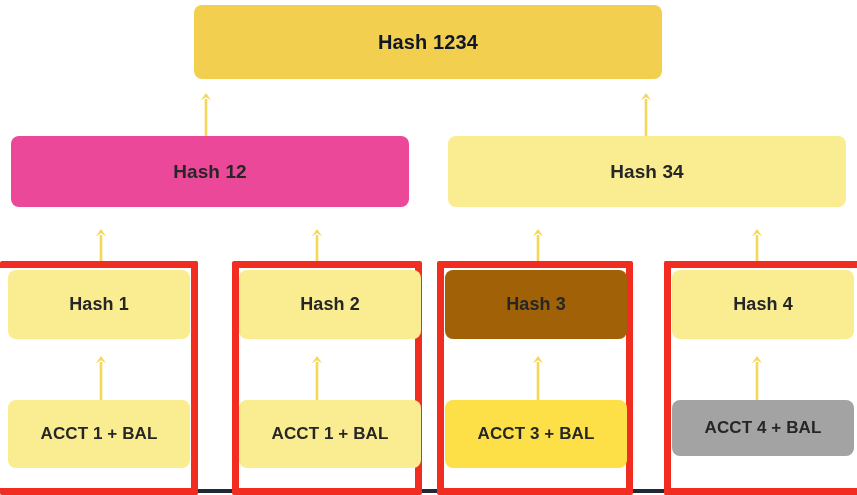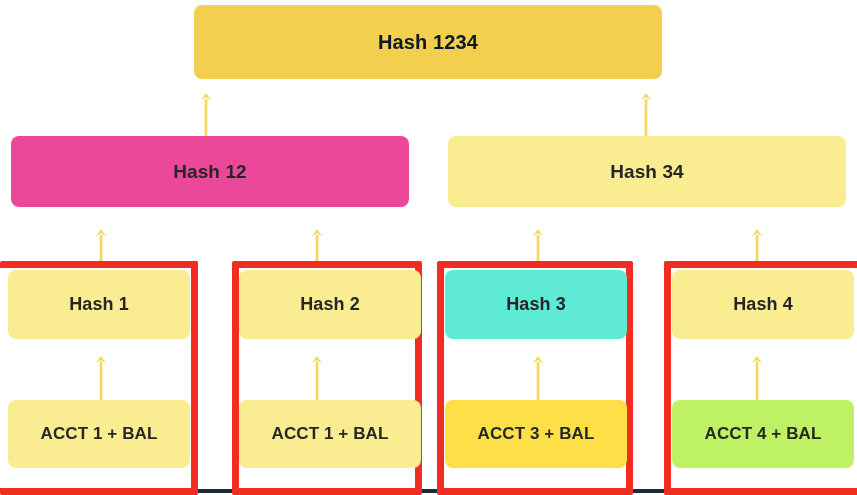--- a/index.html
+++ b/index.html
@@ -158,27 +158,27 @@
 
   <div class="layer-nodes" id="node-layer">
 
     <div class="node node-root" style="left: 194px; top: 5px; width: 468px; height: 74px; background: rgb(242, 207, 78); color: #0f172a;">Hash 1234</div>
 
     <div class="node node-branch" style="left: 11px; top: 136px; width: 398px; height: 71px; background: #ec4899; color: rgb(38, 38, 38);">Hash 12</div>
     <div class="node node-branch" style="left: 448px; top: 136px; width: 398px; height: 71px; background: rgb(250, 236, 145); color: rgb(38, 38, 38);">Hash 34</div>
 
     <div class="node node-hash" style="left: 8px; top: 270px; width: 182px; height: 69px; background: rgb(250, 236, 145); color: rgb(38, 38, 38);">Hash 1</div>
     <div class="node node-hash" style="left: 239px; top: 270px; width: 182px; height: 69px; background: rgb(250, 236, 145); color: rgb(38, 38, 38);">Hash 2</div>
-    <div class="node node-hash" style="left: 445px; top: 270px; width: 182px; height: 69px; background: #5eead4; color: rgb(38, 38, 38);">Hash 3</div>
+    <div class="node node-hash" style="left: 445px; top: 270px; width: 182px; height: 69px; background: #a16207; color: rgb(38, 38, 38);">Hash 3</div>
     <div class="node node-hash" style="left: 672px; top: 270px; width: 182px; height: 69px; background: rgb(250, 236, 145); color: rgb(38, 38, 38);">Hash 4</div>
 
     <div class="node node-acct" style="left: 8px; top: 400px; width: 182px; height: 68px; background: rgb(250, 236, 145); color: rgb(38, 38, 38);">ACCT 1 + BAL</div>
     <div class="node node-acct" style="left: 239px; top: 400px; width: 182px; height: 68px; background: rgb(250, 236, 145); color: rgb(38, 38, 38);">ACCT 1 + BAL</div>
     <div class="node node-acct" style="left: 445px; top: 400px; width: 182px; height: 68px; background: #fde047; color: rgb(38, 38, 38);">ACCT 3 + BAL</div>
-    <div class="node node-acct" style="left: 672px; top: 400px; width: 182px; height: 68px; background: #bef264; color: rgb(38, 38, 38);">ACCT 4 + BAL</div>
+    <div class="node node-acct" style="left: 672px; top: 400px; width: 182px; height: 56px; background: #a3a3a3; color: rgb(38, 38, 38);">ACCT 4 + BAL</div>
 
   </div>
 
   <div class="layer-stub" id="stub-layer">
       <div class="bottom-stub" style="left: 198px; top: 489px; width: 34px; background: rgb(30, 42, 55);"></div>
       <div class="bottom-stub" style="left: 422px; top: 489px; width: 15px; background: rgb(30, 42, 55);"></div>
       <div class="bottom-stub" style="left: 633px; top: 489px; width: 31px; background: rgb(30, 42, 55);"></div>
     </div>
 
 </div>

